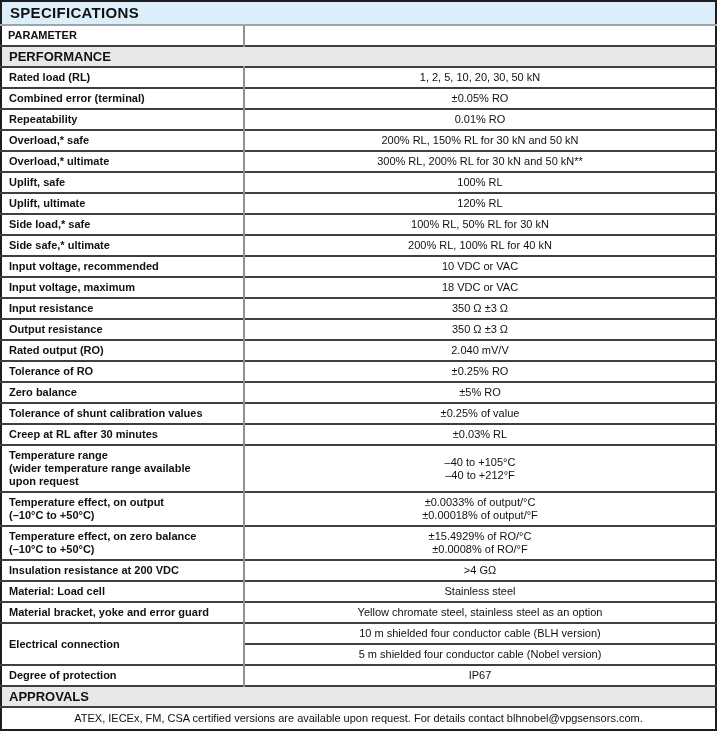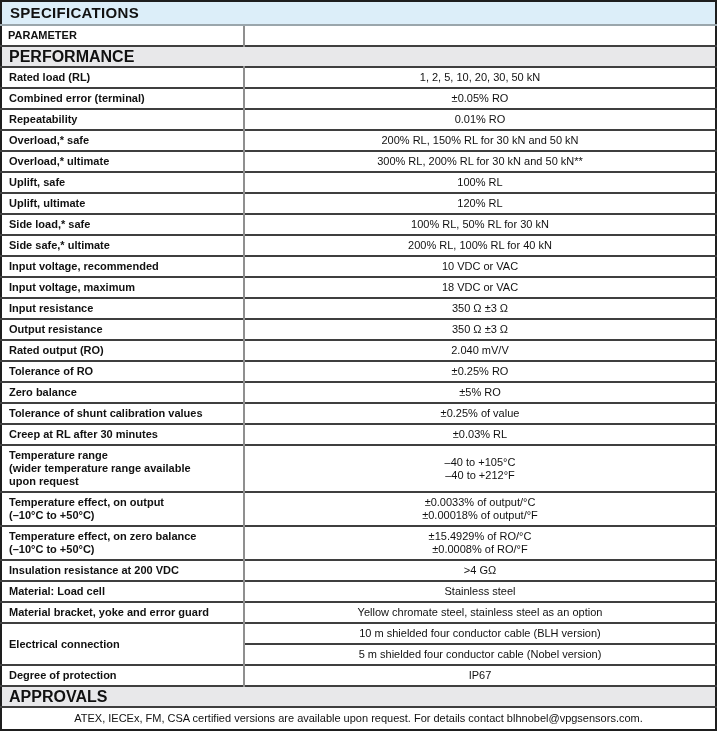--- a/index.html
+++ b/index.html
@@ -44,21 +44,21 @@
   tr.colhead-row td { border-top: none; }
   tr.colhead-row td.param-head {
     font-weight: bold;
     text-align: left;
     border-right: 2px solid #8f8f8f;
   }
   tr.section-row td {
     background: #e8e8ea;
     font-weight: bold;
     padding-left: 7px;
-    font-size: 16px;
+    font-size: 13px;
   }
   tr.note-row td {
     text-align: center;
     padding: 4px 6px;
     margin-top: 42px;
   }
 </style>
 </head>
 <body>
 

